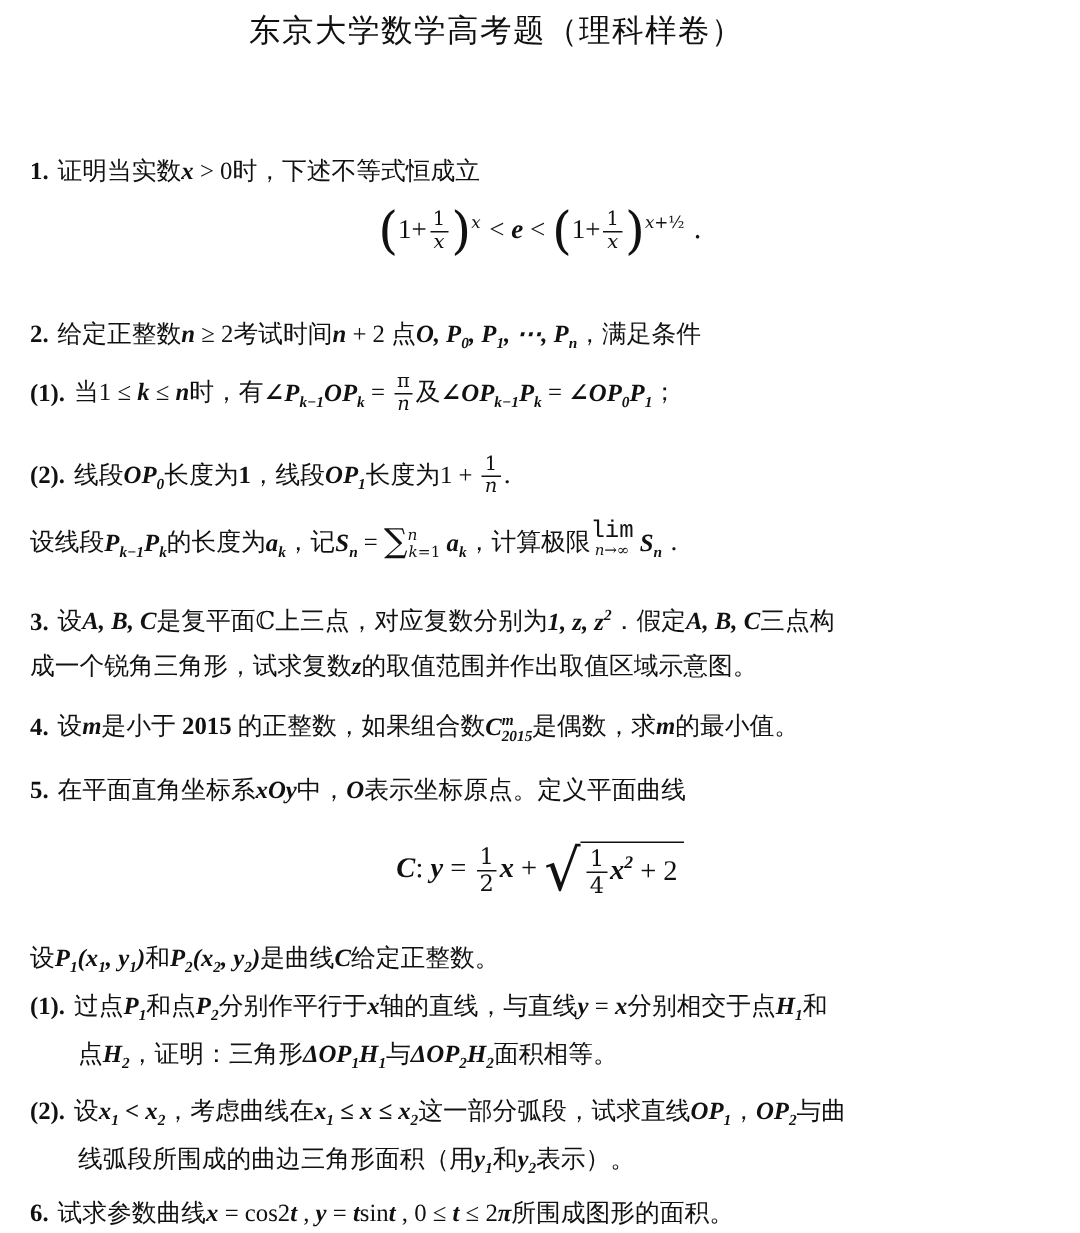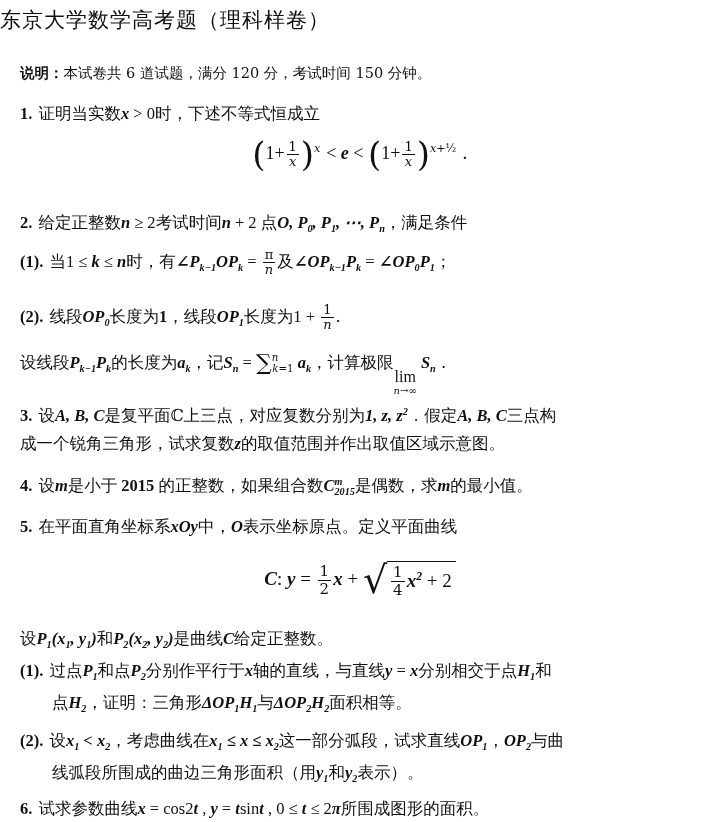--- a/index.html
+++ b/index.html
@@ -4,21 +4,21 @@
 <style>
   html, body { margin: 0; padding: 0; background: #ffffff; }
   body {
     width: 720px; height: 822px; overflow: hidden;
     font-family: "DejaVu Serif", "Liberation Serif", serif;
     color: #111;
     position: relative;
   }
   .doc { position: absolute; left: 0; top: 0; width: 720px; height: 822px; }
   .title {
-    position: absolute; top: 6px; left: 0; width: 662px; text-align: left;
+    position: absolute; top: 6px; left: 0; width: 662px; text-align: center;
     font-family: "DejaVu Sans", "Liberation Sans", sans-serif;
     font-size: 21px; letter-spacing: 1px; color: #111;
   }
   .line {
     position: absolute; left: 20px; white-space: nowrap;
     font-size: 16.5px; line-height: 22px;
   }
   .note { font-size: 14.5px; top: 62px; }
   .note b { font-family: "DejaVu Sans", "Liberation Sans", sans-serif; font-weight: bold; }
   .num { font-weight: bold; font-family: "Liberation Serif", serif; margin-right: 6px; }
@@ -27,35 +27,32 @@
   sub, sup { font-size: 62%; }
   .center { position: absolute; left: 0; width: 720px; text-align: center; white-space: nowrap; }
   .frac { display: inline-block; vertical-align: middle; text-align: center; font-size: 13px; line-height: 14px; margin: 0 2px; }
   .frac .n { display: block; border-bottom: 1px solid #111; padding: 0 2px; }
   .frac .d { display: block; padding: 0 2px; }
   .paren { font-size: 34px; vertical-align: middle; font-weight: 200; font-family: "DejaVu Serif", serif; }
   .sqrt { display: inline-block; vertical-align: middle; }
   .sqrt .rad { font-size: 38px; vertical-align: middle; }
   .sqrt .body { display: inline-block; border-top: 1.5px solid #111; padding: 2px 4px 0 2px; vertical-align: middle; }
   .limit { display: inline-block; vertical-align: top; text-align: center; line-height: 14px; }
-  .limit .lim { display: block; font-family: Liberation Serif, serif; font-size: 16px; margin-top: 23px; }
+  .limit .lim { display: block; font-family: Liberation Mono, monospace; font-size: 16px; }
   .limit .under { display: block; font-size: 10px; font-style: italic; }
   .sum { font-size: 22px; vertical-align: middle; }
   .indent { left: 52px; }
 </style>
 </head>
 <body>
 
 <div class="doc">
 
   <div class="title">东京大学数学高考题（理科样卷）</div>
 
-  <div class="line note">
-    <b>说明：</b><span>本试卷共 6 道试题，满分 120 分，考试时间 150 分钟。</span>
-  </div>
 
   <div class="line" style="top:103px">
     <span class="num">1.</span><span>证明当实数</span><span class="m">x</span><span class="mr"> &gt; 0</span><span>时，下述不等式恒成立</span>
   </div>
   <div class="center" style="top:134px;font-size:18px">
     <span class="paren">(</span><span class="mr">1+</span><span class="frac"><span class="n">1</span><span class="d"><i>x</i></span></span><span class="paren">)</span><sup><i>x</i></sup>
     <span class="mr"> &lt; </span><span class="m">e</span><span class="mr"> &lt; </span>
     <span class="paren">(</span><span class="mr">1+</span><span class="frac"><span class="n">1</span><span class="d"><i>x</i></span></span><span class="paren">)</span><sup><i>x</i>+½</sup><span> .</span>
   </div>
 

